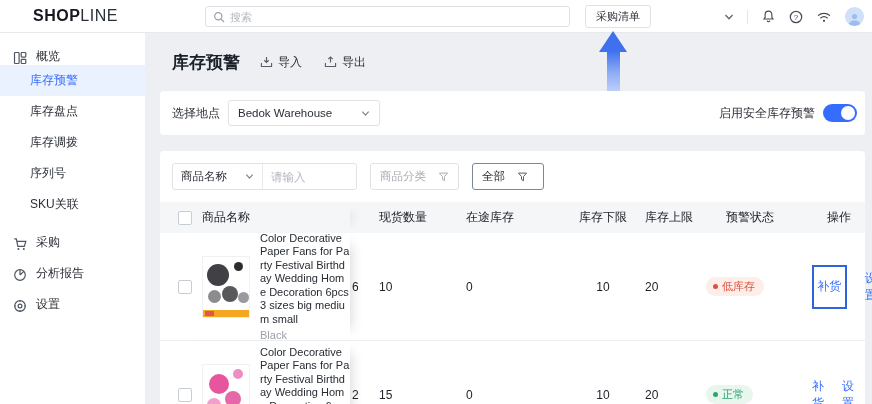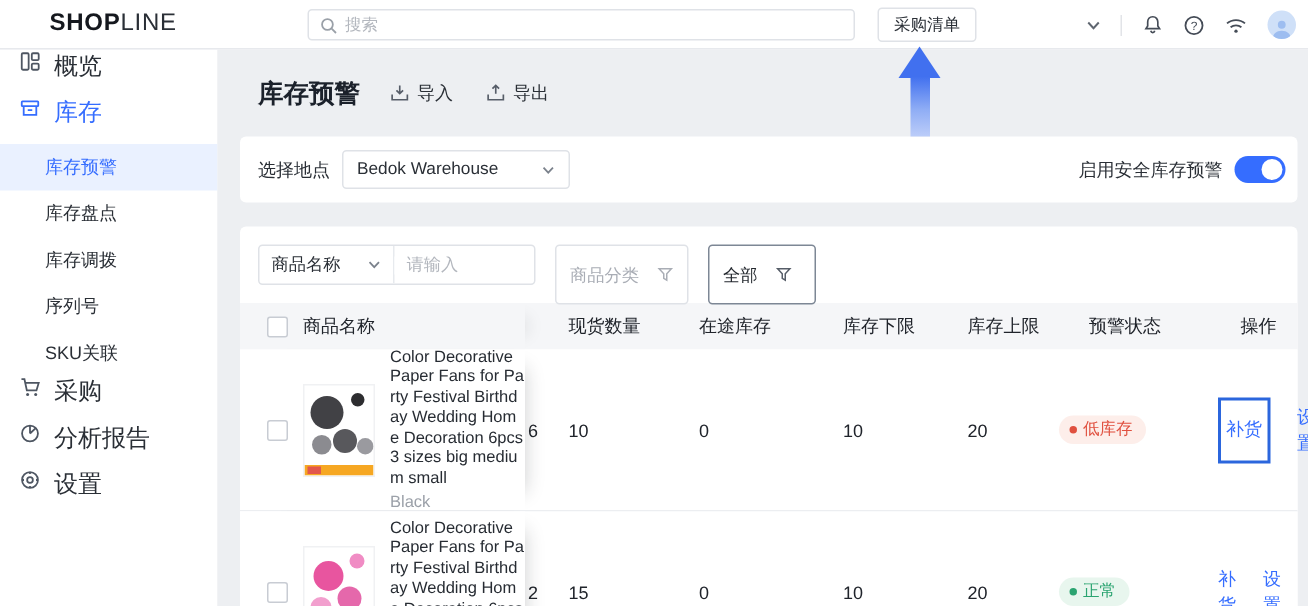--- a/index.html
+++ b/index.html
@@ -17,21 +17,21 @@
   .search input::placeholder { color:#b3b7be; }
   .pl-btn { position:absolute; left:585px; top:5px; height:23px; padding:0 10px; background:#fff; border:1px solid #dfe2e7; border-radius:3px; font-size:11px; color:#2a2f36; cursor:pointer; font-family:inherit; }
   .top-right { position:absolute; right:8px; top:0; height:33px; display:flex; align-items:center; gap:13px; }
   .tr-ic { display:flex; align-items:center; justify-content:center; cursor:pointer; color:#454c57; }
   .tr-divider { width:1px; height:14px; background:#e2e4e8; }
   .avatar { width:19px; height:19px; border-radius:50%; background:#cfe0f8; display:flex; align-items:flex-end; justify-content:center; overflow:hidden; cursor:pointer; }
 
   
   .body { display:flex; height:371px; }
   .sidebar { width:145px; background:#fff; flex-shrink:0; padding-top:1px; }
-  .nav-item { height:31px; display:flex; align-items:flex-start; padding-left:13px; gap:9px; font-size:16px; color:#2a2f36; cursor:pointer; }
+  .nav-item { height:31px; display:flex; align-items:flex-end; padding-left:13px; gap:9px; font-size:12px; color:#2a2f36; cursor:pointer; }
   .nav-item .nico { display:flex; color:#4e5662; }
   .nav-item.active { color:#356dff; }
   .nav-item.active .nico { color:#356dff; }
   .sub-item { height:31px; line-height:31px; padding-left:30px; font-size:12px; color:#2a2f36; cursor:pointer; }
   .sub-item.active { background:#eaf1ff; color:#356dff; }
 
   .content { flex:1; background:#edeff2; padding:0 7px 0 15px; overflow:hidden; }
 
   
   .page-head { margin-top:16px; height:26px; display:flex; align-items:center; padding-left:12px; }
@@ -48,38 +48,38 @@
   .toggle-label { font-size:12px; color:#2a2f36; margin-right:8px; }
   .switch { width:34px; height:18px; border-radius:9px; background:#356dff; position:relative; cursor:pointer; flex-shrink:0; }
   .switch .knob { position:absolute; right:2px; top:2px; width:14px; height:14px; border-radius:50%; background:#fff; }
 
   .card-table { margin-top:16px; height:300px; border-radius:4px 4px 0 0; padding-top:12px; }
   .filters { display:flex; padding:0 12px; gap:13px; height:27px; }
   .combo { width:185px; height:27px; border:1px solid #dfe2e7; border-radius:3px; display:flex; align-items:center; overflow:hidden; }
   .combo-field { width:90px; height:100%; display:flex; align-items:center; justify-content:space-between; padding:0 8px; font-size:11.5px; color:#2a2f36; border-right:1px solid #e7eaee; cursor:pointer; }
   .combo input { flex:1; min-width:0; border:none; outline:none; padding:0 8px; font-size:11.5px; font-family:inherit; color:#333; }
   .combo input::placeholder { color:#b3b7be; }
-  .chip { height:40px; border:1px solid #dfe2e7; border-radius:3px; display:flex; align-items:center; gap:12px; padding:0 9px; font-size:11.5px; cursor:pointer; background:#fff; }
+  .chip { height:27px; border:1px solid #dfe2e7; border-radius:3px; display:flex; align-items:center; gap:12px; padding:0 9px; font-size:11.5px; cursor:pointer; background:#fff; }
   .chip.muted { color:#a9adb5; }
   .chip.muted svg { color:#a9adb5; }
   .chip.dark { color:#24292f; border-color:#7d8795; min-width:72px; }
   .chip.dark svg { color:#565d68; }
 
   
   .tbl { margin-top:12px; }
   .trow-h, .trow { display:flex; align-items:center; }
   .trow-h { height:31px; background:#f5f6f8; font-size:12px; font-weight:500; color:#20242b; }
   .trow { height:108px; background:#fff; border-bottom:1px solid #eceef1; font-size:12px; color:#20242b; }
   .c-name { width:190px; flex-shrink:0; align-self:stretch; display:flex; align-items:center; gap:10px; padding-left:18px; background:inherit; position:relative; z-index:2; box-shadow:12px 0 12px -12px rgba(31,35,41,.22); }
   .trow-h .c-name { background:#f5f6f8; }
   .trow .c-name { background:#fff; }
   .c-peek { width:26px; flex-shrink:0; padding-left:2px; }
   .c-stock { width:84px; flex-shrink:0; padding-left:3px; }
   .c-transit { width:96px; flex-shrink:0; padding-left:6px; }
-  .c-lower { width:88px; flex-shrink:0; padding-left:6px; }
+  .c-lower { width:88px; flex-shrink:0; padding-left:6px;text-align:center; }
   .c-upper { width:56px; flex-shrink:0; padding-left:1px; }
   .c-status { width:112px; flex-shrink:0; padding-left:6px; }
   .trow-h .c-status { padding-left:26px; }
   .c-actions { flex:1; display:flex; align-items:center; justify-content:flex-end; gap:18px; padding-right:14px; }
   .checkbox { width:14px; height:14px; border:1px solid #c8ccd3; border-radius:2px; background:#fff; flex-shrink:0; cursor:pointer; }
   .thumb { width:48px; height:62px; position:relative; background:#fff; border:1px solid #f0f1f3; flex-shrink:0; overflow:hidden; }
   .dot-c { position:absolute; border-radius:50%; }
   .banner { position:absolute; left:0; right:0; bottom:0; height:7px; }
   .banner .tag-red { position:absolute; left:2px; top:1px; width:9px; height:5px; background:#e2574c; }
   .title-wrap { width:102px; }
@@ -159,30 +159,20 @@
       <div class="nav-item">
         <span class="nico">
           <svg width="14" height="14" viewBox="0 0 14 14" fill="none" stroke="currentColor" stroke-width="1.2">
               <rect x="1.5" y="1.5" width="4.6" height="11" rx="0.8"></rect>
               <rect x="8.2" y="1.5" width="4.6" height="4.6" rx="0.8"></rect>
               <rect x="8.2" y="8.4" width="4.6" height="4.1" rx="0.8"></rect>
             </svg>
         </span>
         <span>概览</span>
       </div>
-      <div class="nav-item active">
-        <span class="nico">
-          <svg width="14" height="14" viewBox="0 0 14 14" fill="none" stroke="currentColor" stroke-width="1.2">
-              <rect x="1.5" y="2.6" width="11" height="3.2" rx="0.5"></rect>
-              <path d="M2.8 5.8 V11.6 H11.2 V5.8"></path>
-              <line x1="5.5" y1="8.4" x2="8.5" y2="8.4"></line>
-            </svg>
-        </span>
-        <span>库存</span>
-      </div>
       <div>
         <div class="sub-item active">库存预警</div>
         <div class="sub-item">库存盘点</div>
         <div class="sub-item">库存调拨</div>
         <div class="sub-item">序列号</div>
         <div class="sub-item">SKU关联</div>
       </div>
       <div class="nav-item">
         <span class="nico">
           <svg width="14" height="14" viewBox="0 0 14 14" fill="none" stroke="currentColor" stroke-width="1.2">

